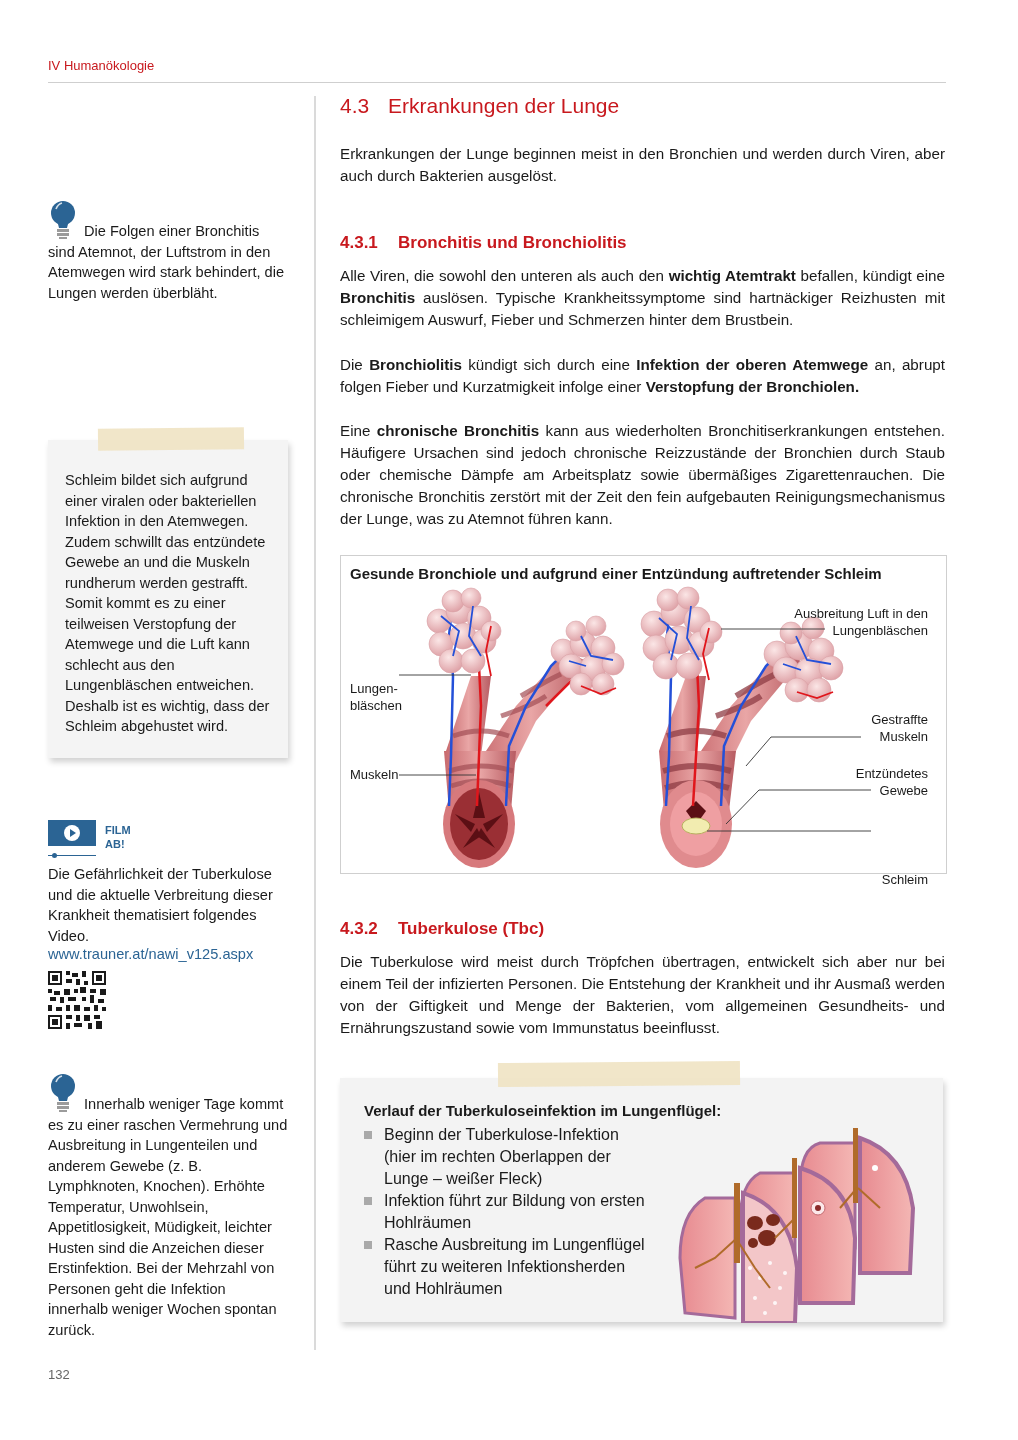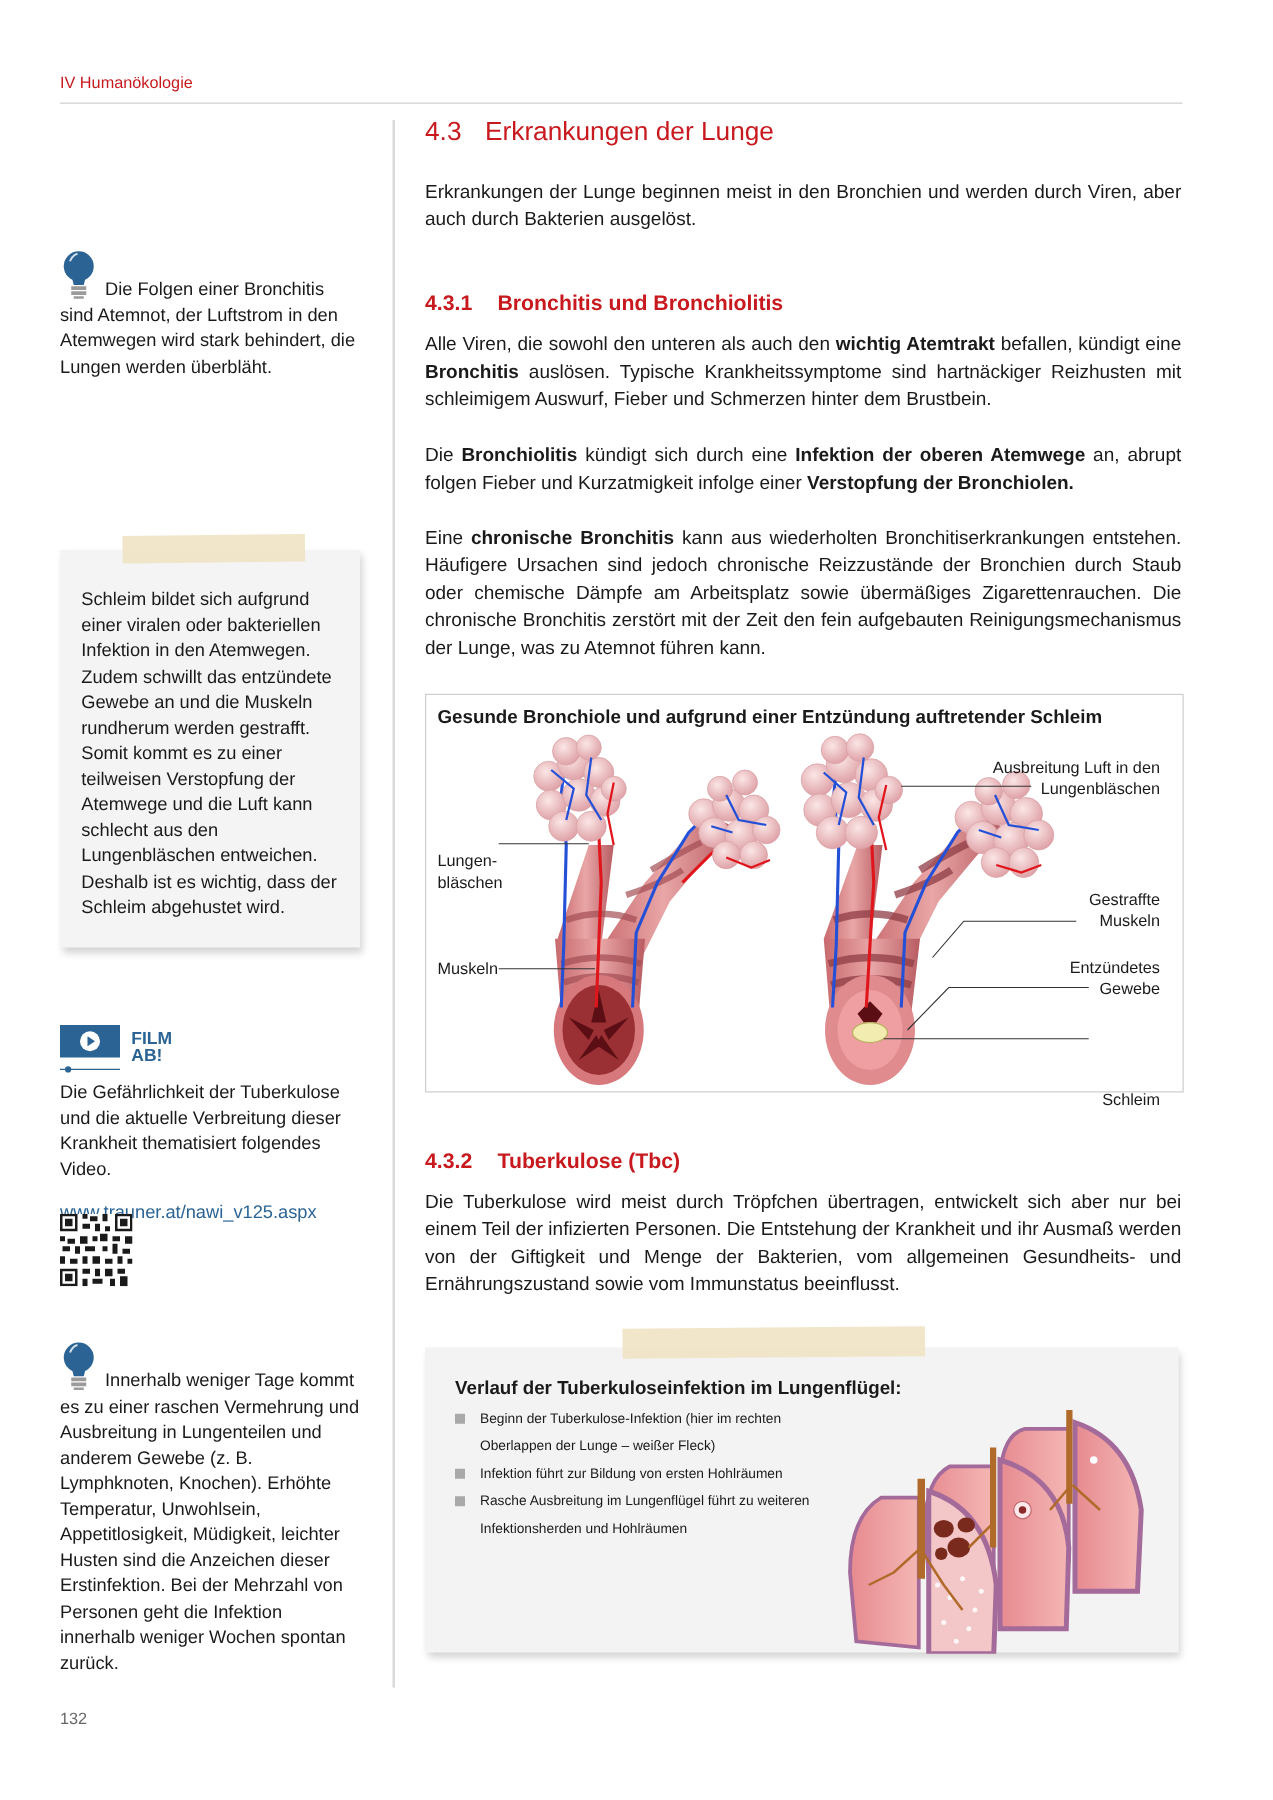--- a/index.html
+++ b/index.html
@@ -24,33 +24,33 @@
   
   .side { font-size: 14.6px; line-height: 20.5px; color: #1a1a1a; }
   .bulb { display: inline-block; width: 30px; height: 40px; vertical-align: -4px; margin-right: 6px; }
   .note-card { background: #f4f4f4; box-shadow: 2px 4px 6px rgba(0,0,0,0.18); }
   .tape { background: #efe3c3; opacity: 0.9; }
   .film-icon { width: 48px; height: 26px; background: #2b6494; position: relative; }
   .film-icon .play { position: absolute; left: 16px; top: 5px; width: 16px; height: 16px; border-radius: 50%; background: #ffffff; }
   .film-icon .play:after { content: ""; position: absolute; left: 6px; top: 4px; border-left: 6px solid #2b6494; border-top: 4px solid transparent; border-bottom: 4px solid transparent; }
   .film-line { height: 1px; background: #2b6494; }
   .film-dot { width: 5px; height: 5px; border-radius: 50%; background: #2b6494; }
-  .film-label { font-size: 14px; font-weight: bold; color: #2b6494; line-height: 14px; }
+  .film-label { font-size: 11px; font-weight: bold; color: #2b6494; line-height: 14px; }
   .link { font-size: 14.6px; color: #2b6494; }
 
   
   .fig-box { border: 1px solid #cfcfcf; background: #fff; }
   .fig-title { font-size: 15px; font-weight: bold; color: #1a1a1a; }
   .fig-label { font-size: 13px; color: #1a1a1a; line-height: 17px; }
   .fig-label.right { text-align: right; }
 
   
   .tb-card { background: #f3f3f3; box-shadow: 2px 4px 6px rgba(0,0,0,0.18); }
   .tb-title { font-size: 15px; font-weight: bold; }
-  .tb-list { list-style: none; margin: 0; padding: 0; font-size: 11px; line-height: 22px; }
+  .tb-list { list-style: none; margin: 0; padding: 0; font-size: 16px; line-height: 22px; }
   .tb-list li { position: relative; padding-left: 20px; }
   .tb-list li:before { content: ""; position: absolute; left: 0; top: 7px; width: 8px; height: 8px; background: #a9a9a9; }
 </style>
 </head>
 <body>
 
 <div class="abs running-head">IV Humanökologie</div>
 <div class="abs head-rule"></div>
 <div class="abs col-rule"></div>
 
@@ -72,21 +72,21 @@
 <div class="abs" style="left:48px; top:820px; width:240px; height:40px;">
   <div class="abs film-icon" style="left:0; top:0;">
       <div class="play"></div>
     </div>
   <div class="abs film-line" style="left:0; top:35px; width:48px;"></div>
   <div class="abs film-dot" style="left:4px; top:33px;"></div>
   <div class="abs film-label" style="left:57px; top:3px;">FILM</div>
   <div class="abs film-label" style="left:57px; top:17px;">AB!</div>
 </div>
 <div class="abs side" style="left:48px; top:864px; width:240px;">Die Gefährlichkeit der Tuberkulose und die aktuelle Verbreitung dieser Krankheit thematisiert folgendes Video.</div>
-<div class="abs link" style="left:48px; top:946px;margin-top:16px;">www.trauner.at/nawi_v125.aspx</div>
+<div class="abs link" style="left:48px; top:946px;">www.trauner.at/nawi_v125.aspx</div>
 <svg class="abs" style="left:48px; top:971px;" width="58" height="58" viewBox="0 0 29 29">
   <rect width="29" height="29" fill="#fff"></rect>
   <g fill="#1a1a1a">
     <rect x="0" y="0" width="7" height="7"></rect>
       <rect x="1" y="1" width="5" height="5" fill="#fff"></rect>
       <rect x="2" y="2" width="3" height="3"></rect>
     <rect x="22" y="0" width="7" height="7"></rect>
       <rect x="23" y="1" width="5" height="5" fill="#fff"></rect>
       <rect x="24" y="2" width="3" height="3"></rect>
     <rect x="0" y="22" width="7" height="7"></rect>

